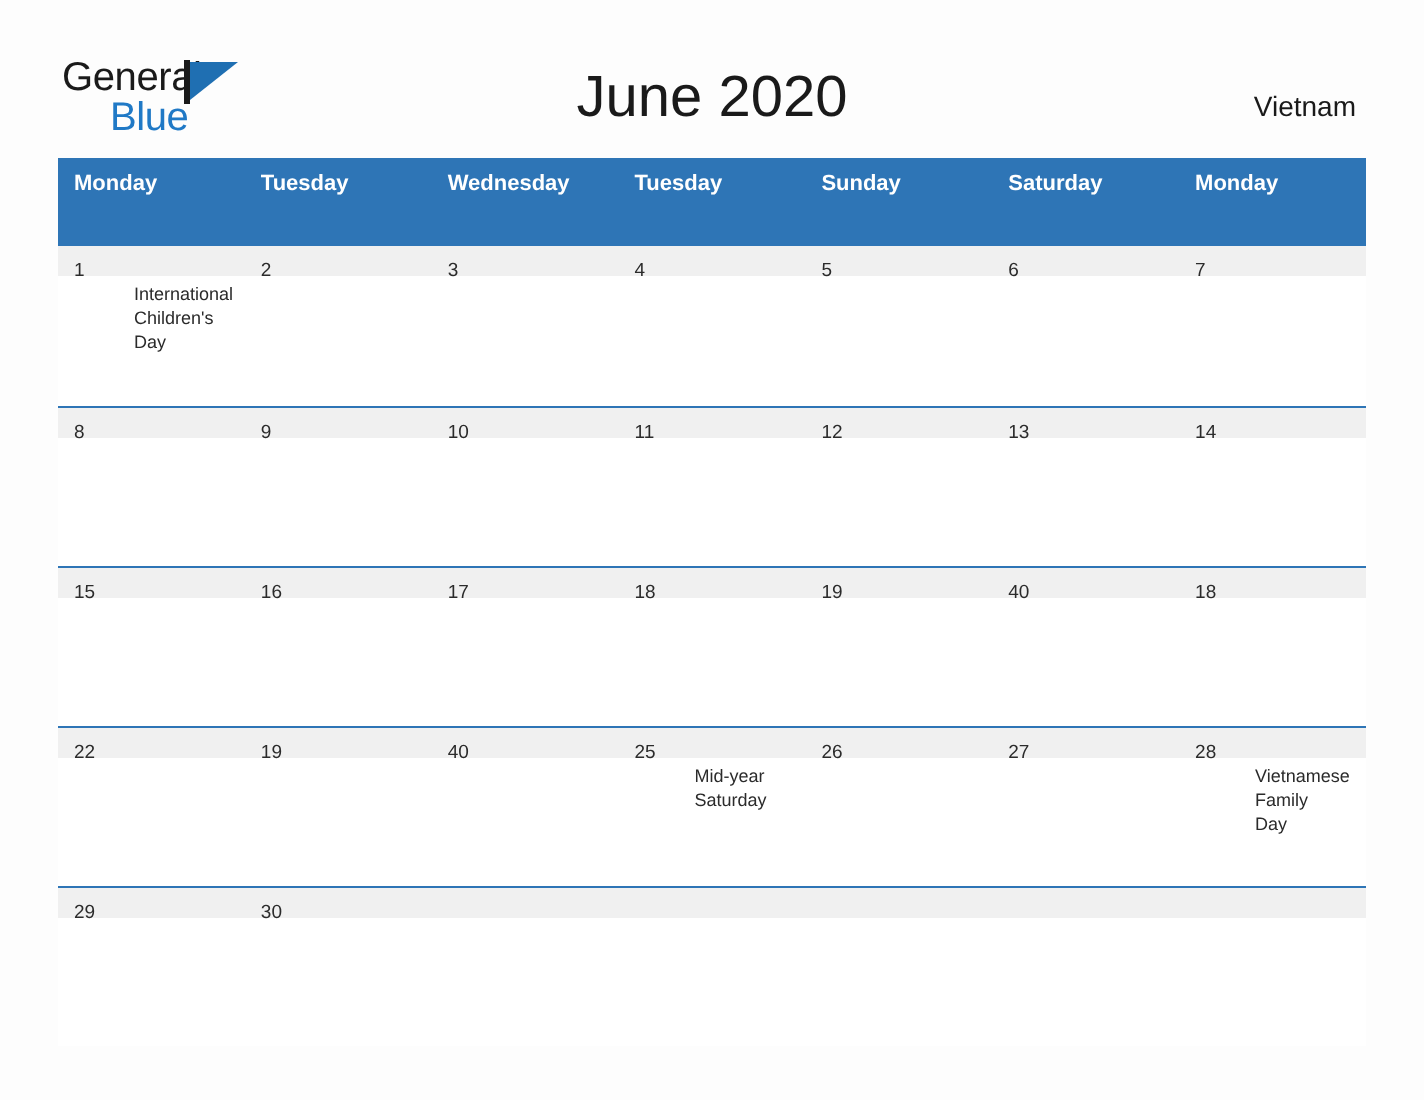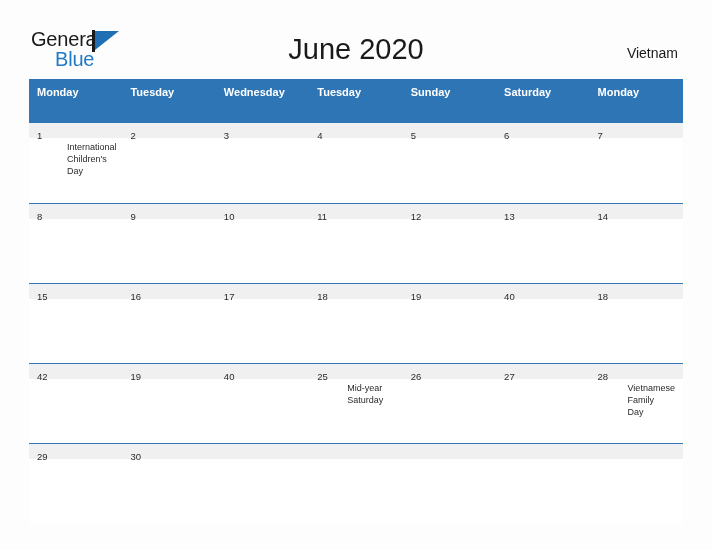--- a/index.html
+++ b/index.html
@@ -323,21 +323,21 @@
             <td>
               <div class="daycell">
                 <div class="daynum-band"><span class="daynum">18</span></div>
                 <div class="events"></div>
               </div>
             </td>
           </tr>
           <tr class="week-4">
             <td>
               <div class="daycell">
-                <div class="daynum-band"><span class="daynum">42</span></div>
+                <div class="daynum-band"><span class="daynum">22</span></div>
                 <div class="events"></div>
               </div>
             </td>
             <td>
               <div class="daycell">
                 <div class="daynum-band"><span class="daynum">19</span></div>
                 <div class="events"></div>
               </div>
             </td>
             <td>

